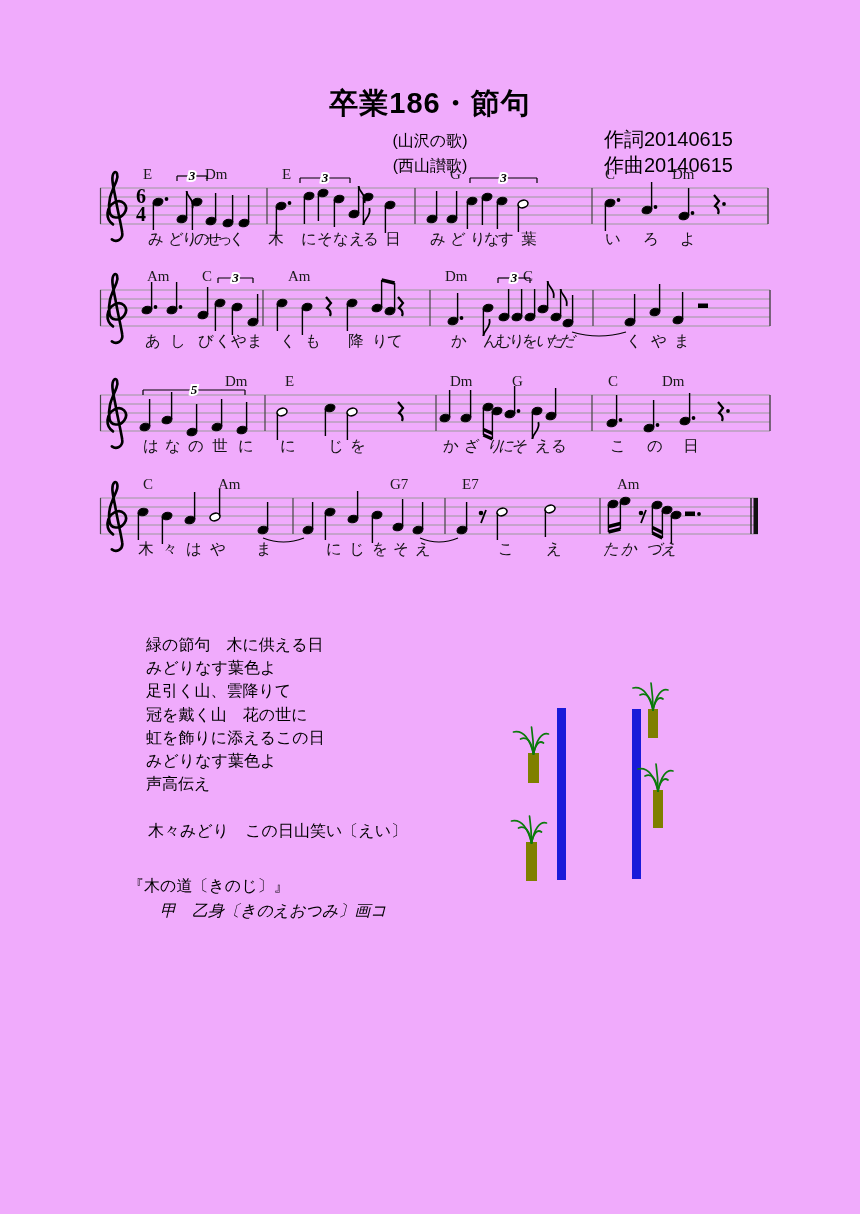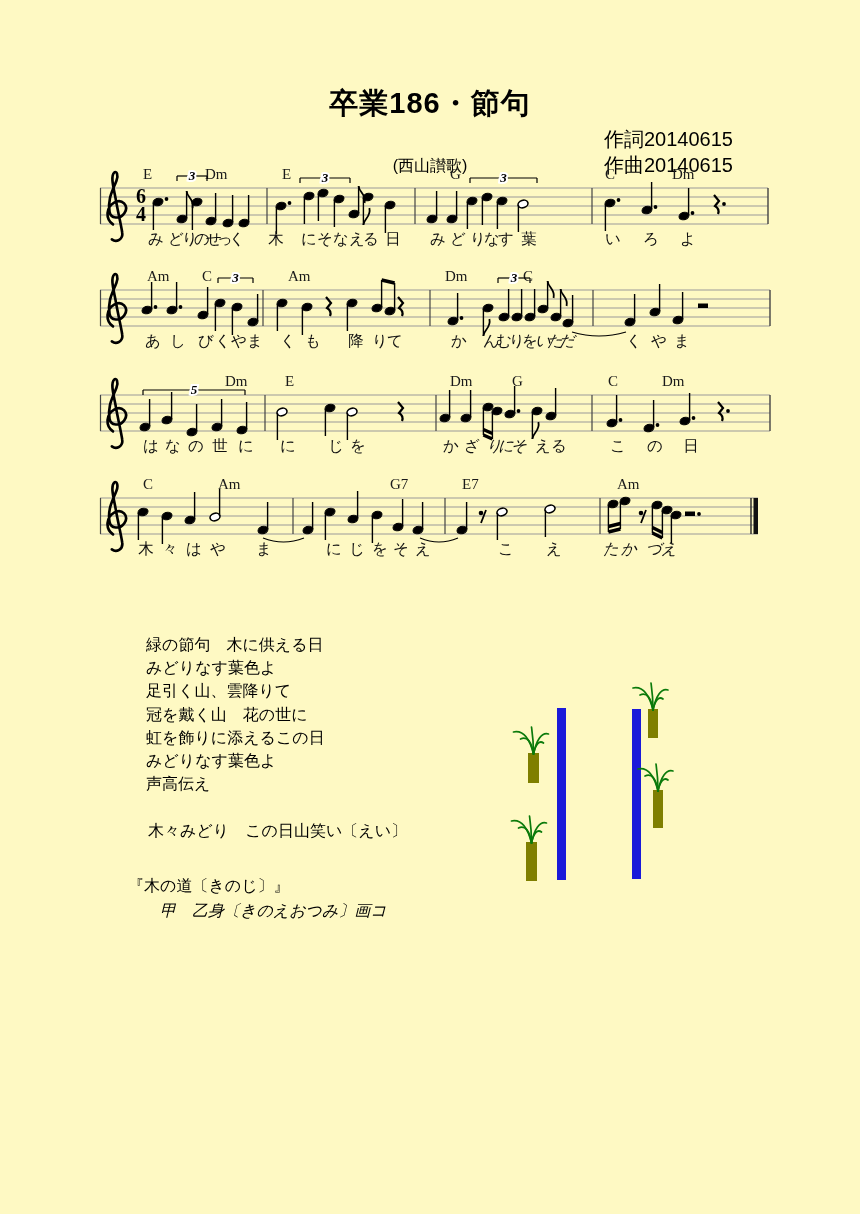--- a/index.html
+++ b/index.html
@@ -1,16 +1,16 @@
 <!DOCTYPE html>
 <html><head>
 <meta charset="utf-8">
 <style>
   html,body{margin:0;padding:0;background:#e8e8e8;}
-  #page{position:relative;width:860px;height:1214px;background:#fef9c3;margin:0 auto;
+  #page{position:relative;width:860px;height:1214px;background:#f0abfc;margin:0 auto;
         font-family:"Liberation Sans","DejaVu Sans",sans-serif;color:#000;overflow:hidden;}
   .abs{position:absolute;}
   #title{top:84px;left:0;width:860px;text-align:center;font-size:29px;font-weight:bold;letter-spacing:1px;}
   #subtitle1{top:131px;left:0;width:860px;text-align:center;font-size:16px;}
   #subtitle2{top:156px;left:0;width:860px;text-align:center;font-size:16px;}
   #credits{top:126px;left:604px;font-size:20px;line-height:26px;white-space:nowrap;}
   #poem{top:633px;left:146px;font-size:16px;line-height:23.2px;}
   #caption{top:813px;left:148px;font-size:16px;margin-top:8px;}
   #footer1{top:876px;left:128px;font-size:16px;}
   #footer2{top:901px;left:160px;font-size:16px;font-style:italic;}
@@ -20,20 +20,21 @@
               paint-order:stroke;stroke:#ffffff;stroke-width:4px;}
   text.lyric{font-size:15.5px;fill:#111;}
   text.lyric.it{font-style:italic;}
   text.tsig{font-family:"Liberation Serif","DejaVu Serif",serif;font-size:20px;font-weight:bold;}
 </style>
 </head>
 <body>
 
 <div id="page">
   <div id="title" class="abs">卒業186・節句</div>
+  <div id="subtitle1" class="abs">(山沢の歌)</div>
   <div id="subtitle2" class="abs">(西山讃歌)</div>
   <div id="credits" class="abs">
     <div>作詞20140615</div>
     <div>作曲20140615</div>
   </div>
 
   <svg id="score-svg" class="layer" width="860" height="1214" viewBox="0 0 860 1214">
       <g>
         <line x1="100" y1="188" x2="768" y2="188" stroke="#9a9a9a" stroke-width="1.2"></line>
         <line x1="100" y1="197" x2="768" y2="197" stroke="#9a9a9a" stroke-width="1.2"></line>

